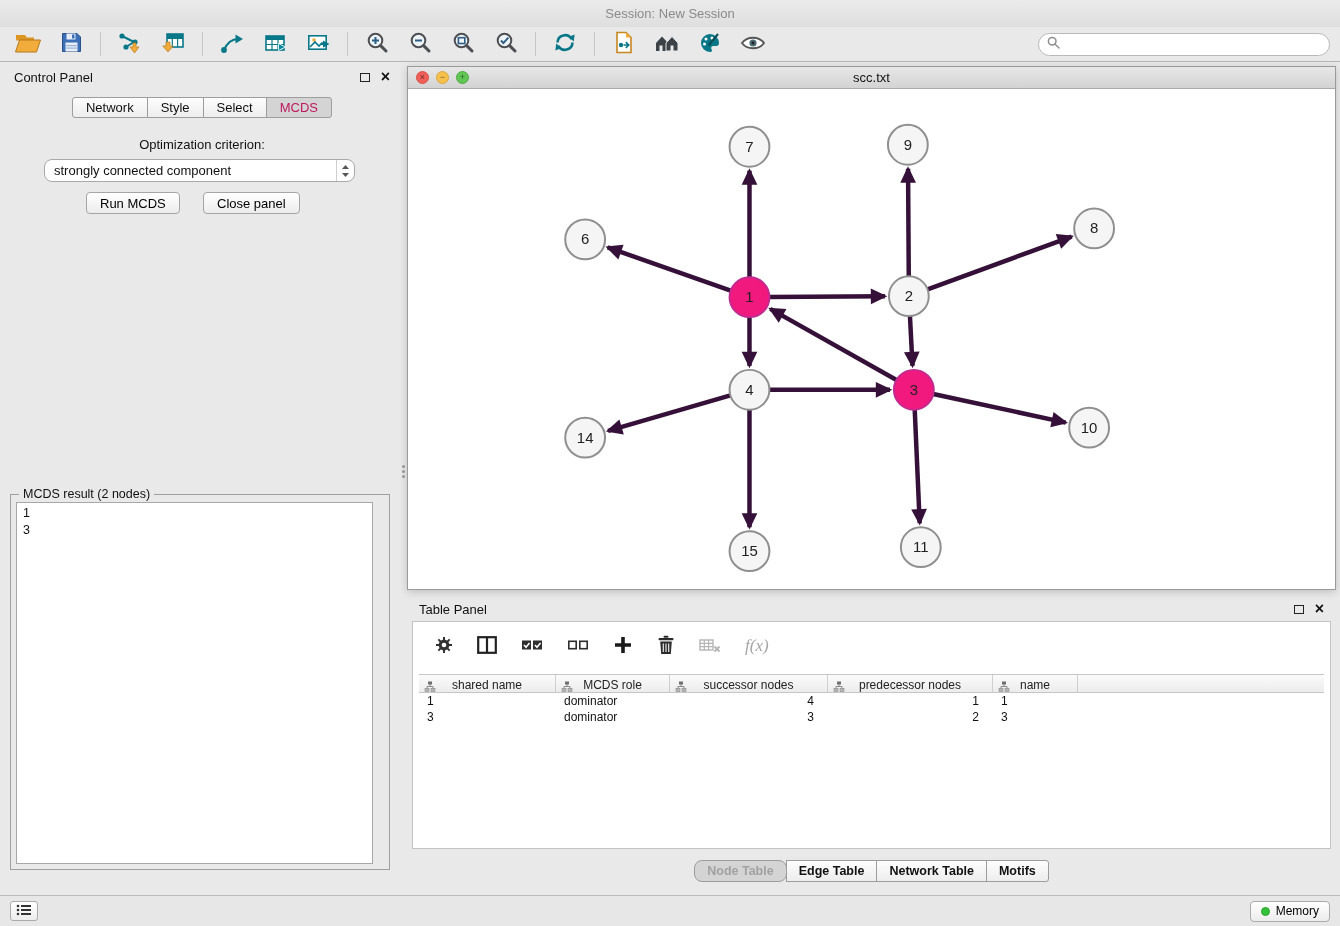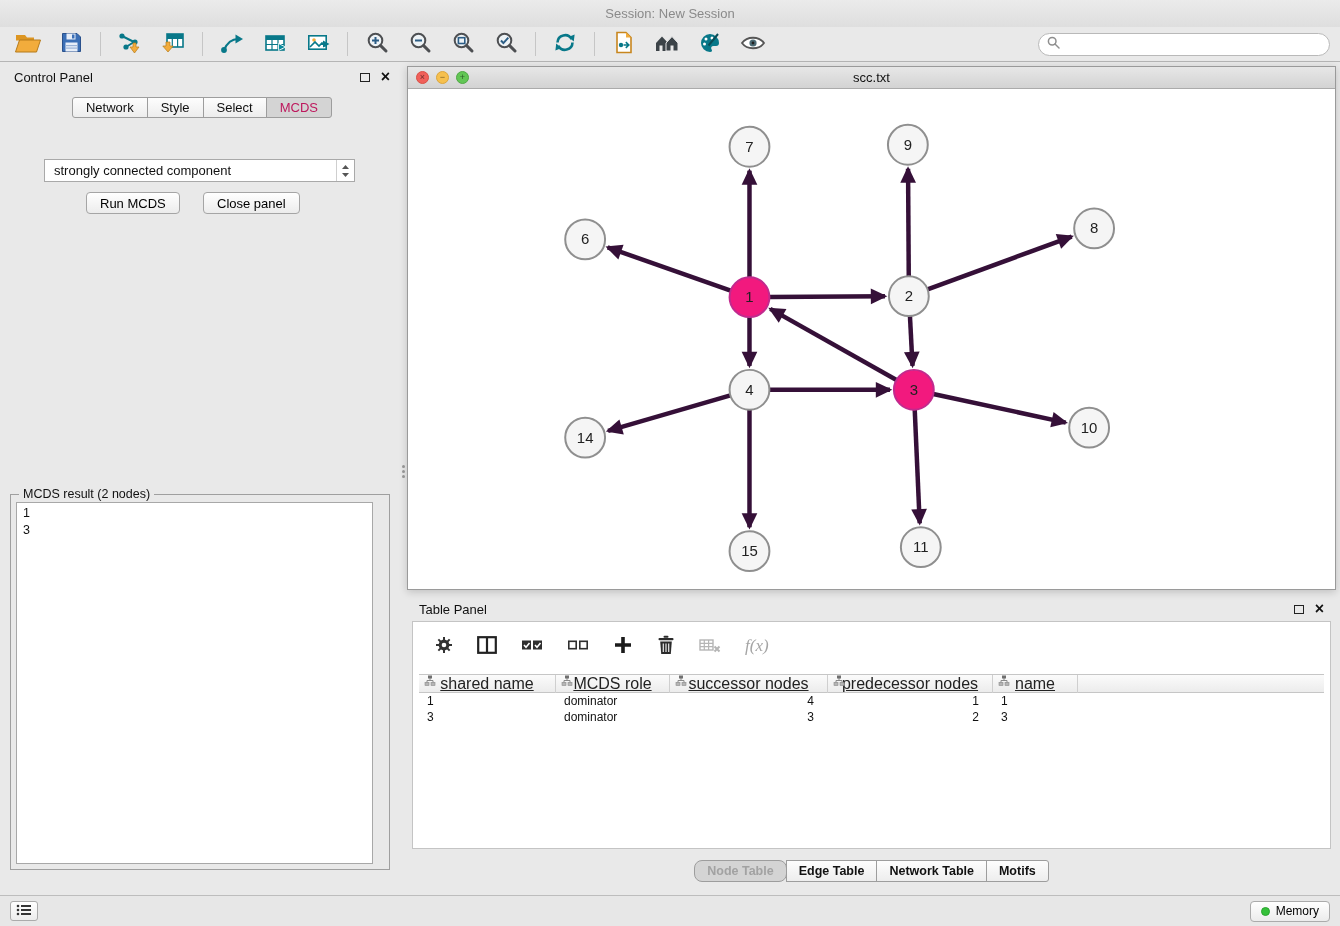--- a/index.html
+++ b/index.html
@@ -24,21 +24,21 @@
   .panel-title{font-size:13px;}
   .win-btns{margin-left:auto;display:flex;align-items:center;gap:11px;}
   .float-btn{width:10px;height:9px;border:1.5px solid #222;display:inline-block;cursor:pointer;}
   .close-btn{font-size:16px;font-weight:700;line-height:1;color:#111;cursor:pointer;}
   .cp-tabs{display:flex;justify-content:center;margin-top:7px;}
   .seg-tab{border:1px solid #9d9d9d;background:linear-gradient(#fdfdfd,#ededed);padding:2px 13px;font-size:13px;margin-left:-1px;cursor:pointer;color:#111;}
   .seg-tab.first{border-radius:3px 0 0 3px;margin-left:0;}
   .seg-tab.last{border-radius:0 3px 3px 0;}
   .seg-tab.active{background:#d4d4d4;color:#be185d;}
   .opt-label{position:absolute;left:0;width:100%;top:73px;text-align:center;font-size:13px;}
-  .opt-select{position:absolute;left:42px;top:95px;width:311px;height:23px;background:#fff;border:1px solid #a9a9a9;border-radius:0;display:flex;align-items:center;padding-left:9px;font-size:13px;cursor:pointer;}
+  .opt-select{position:absolute;left:42px;top:95px;width:311px;height:23px;background:#fff;border:1px solid #a9a9a9;border-radius:8px;display:flex;align-items:center;padding-left:9px;font-size:13px;cursor:pointer;}
   .opt-select .stepper{margin-left:auto;width:18px;height:100%;border-left:1px solid #cfcfcf;display:flex;align-items:center;justify-content:center;}
   .cp-btn{position:absolute;top:128px;height:22px;background:linear-gradient(#fff,#ececec);border:1px solid #a5a5a5;border-radius:4px;font-size:13px;cursor:pointer;padding:0 13px;}
   #run-mcds{left:84px;}
   #close-panel{left:201px;}
   .result-fieldset{position:absolute;left:8px;top:430px;width:380px;height:376px;border:1px solid #9f9f9f;}
   .result-legend{position:absolute;top:-8px;left:8px;background:#e9e9e9;padding:0 4px;font-size:12.5px;}
   .result-box{position:absolute;left:5px;top:7px;right:16px;bottom:5px;background:#fff;border:1px solid #a8a8a8;font-size:12.5px;padding:2px 6px;line-height:17px;}
 
   .panel-splitter{position:absolute;left:402px;top:460px;width:4px;height:22px;display:flex;flex-direction:column;justify-content:center;gap:2px;cursor:col-resize;}
   .panel-splitter i{display:block;width:3px;height:3px;background:#9a9a9a;border-radius:50%;}
@@ -56,21 +56,21 @@
   .scc-canvas svg{width:100%;height:100%;display:block;}
 
   
   .table-panel{position:absolute;left:407px;top:596px;width:929px;height:290px;}
   .tp-content{position:absolute;left:5px;top:25px;width:919px;height:228px;background:#fff;border:1px solid #c4c4c4;}
   .tp-toolbar{height:48px;display:flex;align-items:center;padding:0 14px;gap:24px;margin-left:8px;}
   .tp-tool{background:none;border:none;display:flex;align-items:center;cursor:pointer;}
   .fx{font-family:"Liberation Serif","DejaVu Serif",serif;font-style:italic;color:#a5a5a5;font-size:17px;}
   .tbl{position:absolute;left:6px;top:52px;right:6px;}
   .tbl-head{display:grid;grid-template-columns:137px 114px 158px 165px 85px 1fr;background:linear-gradient(#fbfbfb,#ececec);border-top:1px solid #c6c6c6;border-bottom:1px solid #c6c6c6;height:19px;}
-  .th{position:relative;display:flex;align-items:flex-start;justify-content:center;font-size:16px;border-right:1px solid #cfcfcf;color:#222;text-decoration:underline;}
+  .th{position:relative;display:flex;align-items:flex-end;justify-content:center;font-size:12px;border-right:1px solid #cfcfcf;color:#222;}
   .th.filler{border-right:none;}
   .th svg{position:absolute;left:5px;}
   .tr{display:grid;grid-template-columns:137px 114px 158px 165px 85px 1fr;height:16px;font-size:12px;align-items:center;}
   .td{padding:0 8px;overflow:hidden;white-space:nowrap;}
   .td.num{text-align:right;padding-right:14px;}
   .tp-tabs{position:absolute;left:0;right:0;top:264px;display:flex;justify-content:center;}
   .tp-tab{border:1px solid #9d9d9d;background:linear-gradient(#fdfdfd,#ededed);padding:3px 12px;font-size:12.5px;font-weight:700;margin-left:-1px;cursor:pointer;color:#111;}
   .tp-tab.first{border-radius:3px 0 0 3px;margin-left:0;}
   .tp-tab.last{border-radius:0 3px 3px 0;}
   .tp-tab.active{background:#d4d4d4;color:#a2a2a2;border-radius:8px;}
@@ -234,20 +234,21 @@
       <span class="float-btn"></span>
       <span class="close-btn">×</span>
     </span>
   </div>
   <div class="cp-tabs">
     <button class="seg-tab first">Network</button>
     <button class="seg-tab">Style</button>
     <button class="seg-tab">Select</button>
     <button class="seg-tab last active">MCDS</button>
   </div>
+  <div class="opt-label">Optimization criterion:</div>
   <div class="opt-select">
     <span>strongly connected component</span>
     <span class="stepper">
         <svg width="9" height="14" viewBox="0 0 9 14">
           <path d="M4.5 1 L8 5 H1z" fill="#555"></path>
           <path d="M4.5 13 L1 9 H8z" fill="#555"></path>
         </svg>
       </span>
   </div>
   <button class="cp-btn" id="run-mcds">Run MCDS</button>

